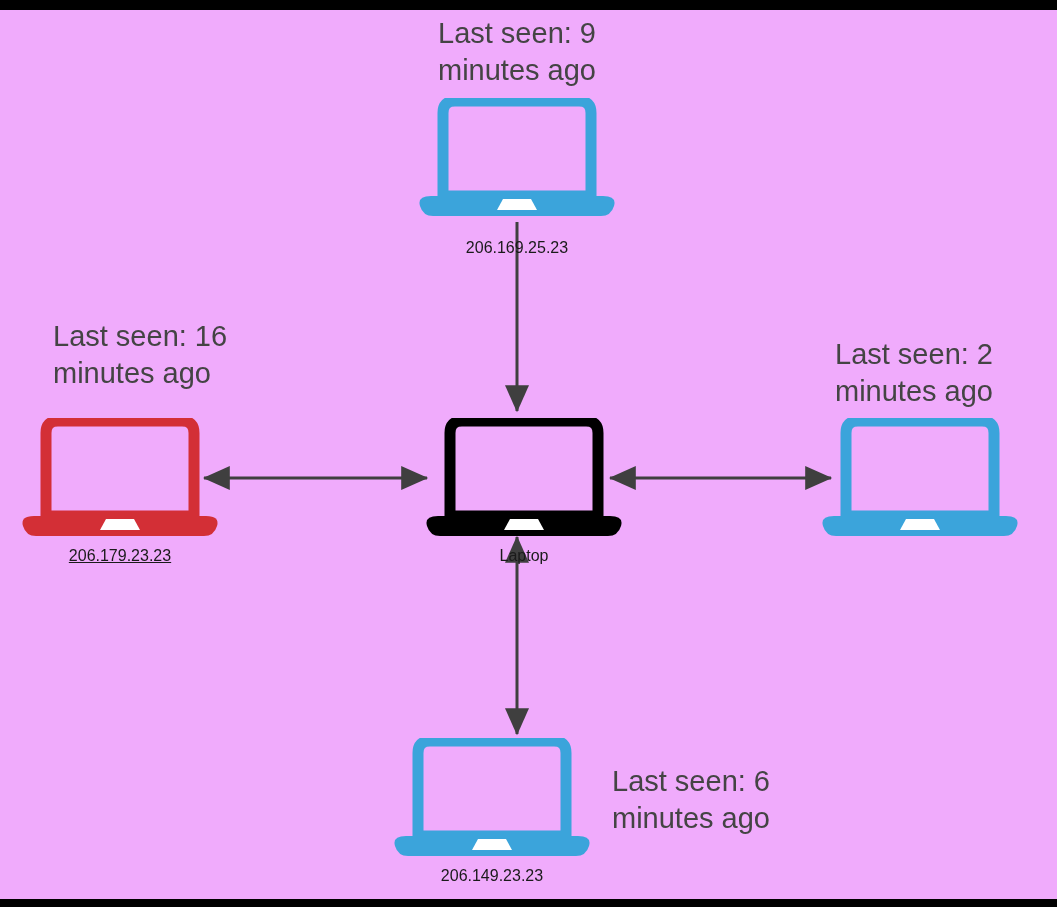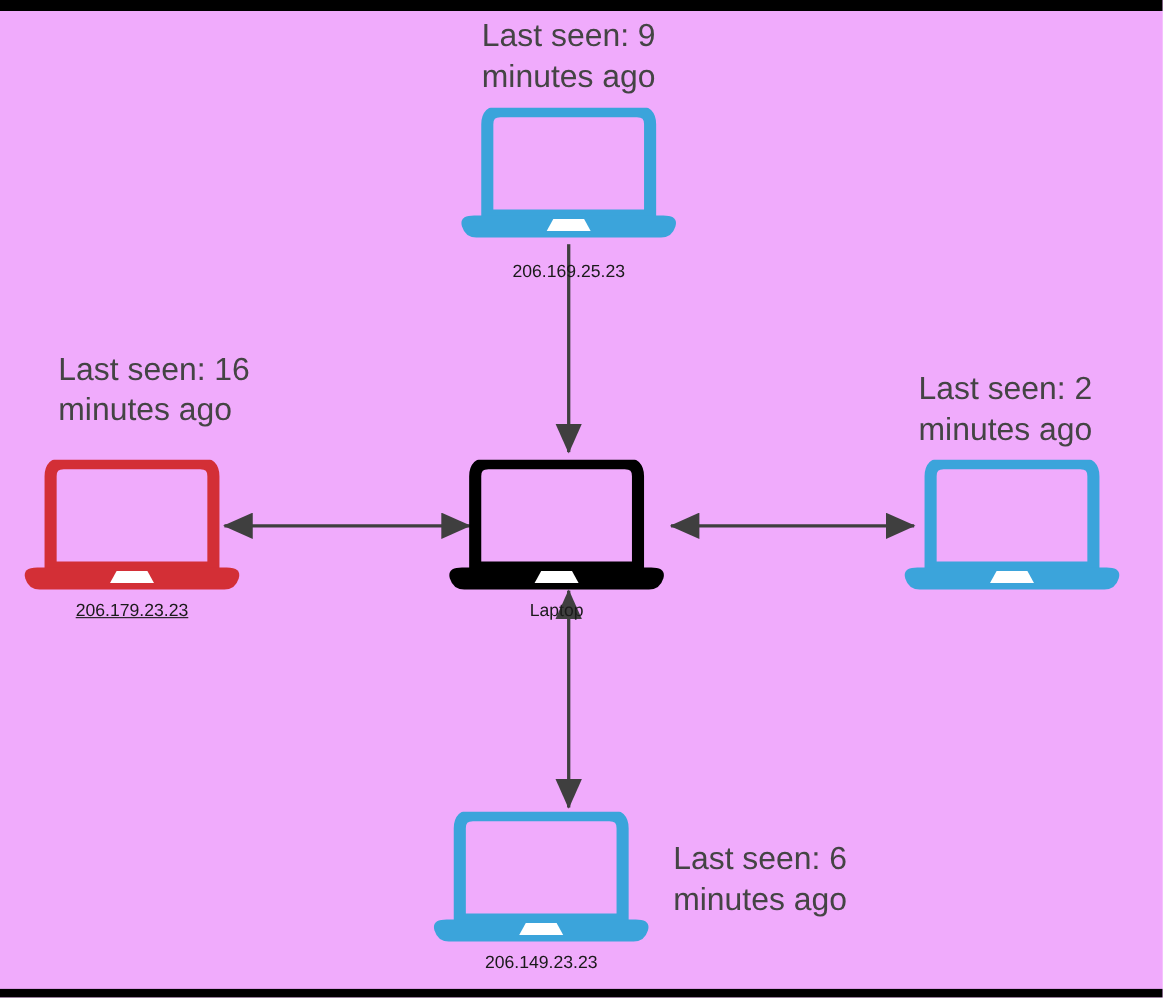--- a/index.html
+++ b/index.html
@@ -123,21 +123,21 @@
     <svg class="laptop" width="200" height="122" viewBox="0 0 200 122">
       <path d="M26,98 L26,15 Q26,3 38,3 L162,3 Q174,3 174,15 L174,98 Z" fill="none" stroke="#d32f36" stroke-width="11"></path>
       <path d="M14,98 L186,98 Q200,98 197,108 Q194,118 184,118 L16,118 Q6,118 3,108 Q0,98 14,98 Z" fill="#d32f36"></path>
       <path d="M86,101 L114,101 L120,112 L80,112 Z" fill="#ffffff"></path>
     </svg>
     <div class="status-caption align-left" style="left:33px; top:-100px; width:300px;">Last seen: 16
 minutes ago</div>
     <div class="ip-caption" style="left:-20px; top:128px; width:240px;text-decoration:underline;">206.179.23.23</div>
   </div>
 
-  <div class="node" style="left:406px; top:418px;">
+  <div class="node" style="left:424px; top:418px;">
     <svg class="laptop" width="200" height="122" viewBox="0 0 200 122">
       <path d="M26,98 L26,15 Q26,3 38,3 L162,3 Q174,3 174,15 L174,98 Z" fill="none" stroke="#000000" stroke-width="11"></path>
       <path d="M14,98 L186,98 Q200,98 197,108 Q194,118 184,118 L16,118 Q6,118 3,108 Q0,98 14,98 Z" fill="#000000"></path>
       <path d="M86,101 L114,101 L120,112 L80,112 Z" fill="#ffffff"></path>
     </svg>
     <div class="node-caption" style="left:-20px; top:128px; width:240px;">Laptop</div>
   </div>
 
   <div class="node" style="left:820px; top:418px;text-decoration:underline;">
     <svg class="laptop" width="200" height="122" viewBox="0 0 200 122">

